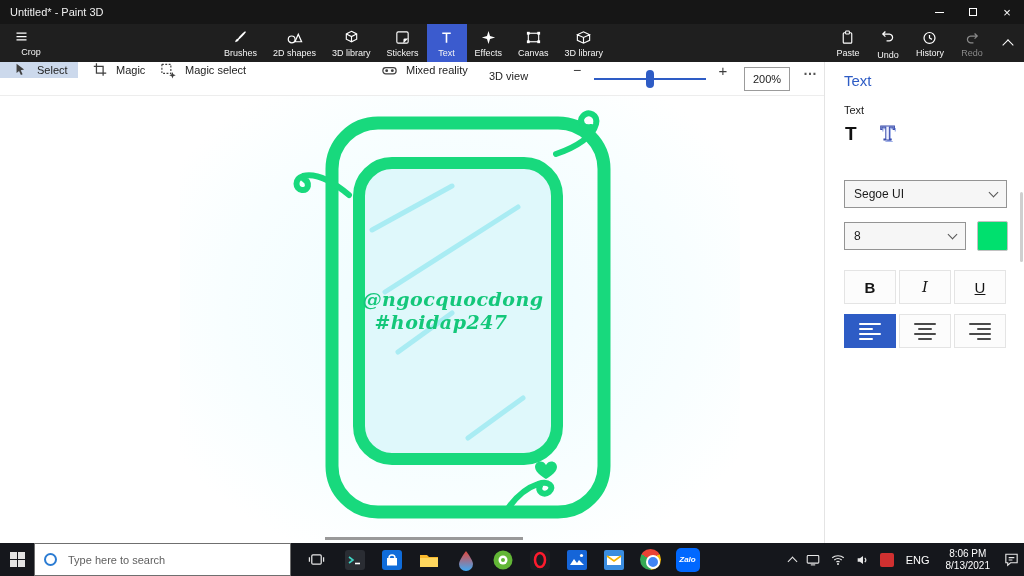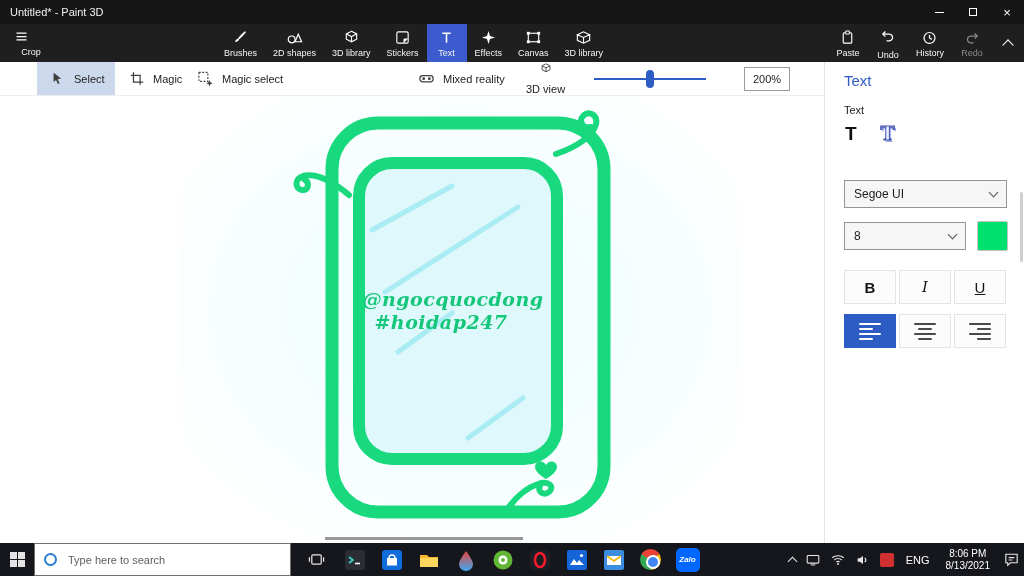--- a/index.html
+++ b/index.html
@@ -28,22 +28,22 @@
   .ribbon-actions{position:absolute;right:32px;top:0;height:38px;display:flex;}
   .rtool.disabled{color:#8a8a8a;}
   .chev-up{width:8px;height:8px;border-top:1.5px solid #fff;border-right:1.5px solid #fff;
            transform:rotate(-45deg);display:block;margin-top:3px;}
   .ribbon-chevron{position:absolute;right:2px;top:0;width:28px;height:38px;display:flex;
                   align-items:center;justify-content:center;background:none;border:none;}
 
   
   .subbar{position:absolute;left:0;top:62px;width:824px;height:34px;background:#fff;
           border-bottom:1px solid #ededed;}
-  .sub-item{position:absolute;top:0;height:33px;display:flex;align-items:center;gap:8px;
-            font-size:11px;color:#222;background:none;border:none;padding:0;margin-left:37px;}
+  .sub-item{position:absolute;top:0;height:16px;display:flex;align-items:center;gap:8px;
+            font-size:11px;color:#222;background:none;border:none;padding:0;}
   .sel-btn{left:0;width:78px;padding-left:13px;background:#ccd9ec;}
   .crop-btn{left:92px;}
   .magic-btn{left:160px;}
   .mr-btn{left:381px;}
   .v3d-btn{left:489px;flex-direction:column;}
   .zoom-minus{left:566px;width:22px;justify-content:center;font-size:14px;color:#3c3c3c;}
   .zoom-plus{left:712px;width:22px;justify-content:center;font-size:15px;color:#3c3c3c;}
   .zoom-slider{position:absolute;left:594px;top:0;width:112px;height:33px;background:none;border:none;}
   .zoom-track{position:absolute;left:0;top:16px;width:112px;height:2px;background:var(--accent,#2e5cc5);}
   .zoom-handle{position:absolute;left:52px;top:8px;width:8px;height:18px;border-radius:4px;

